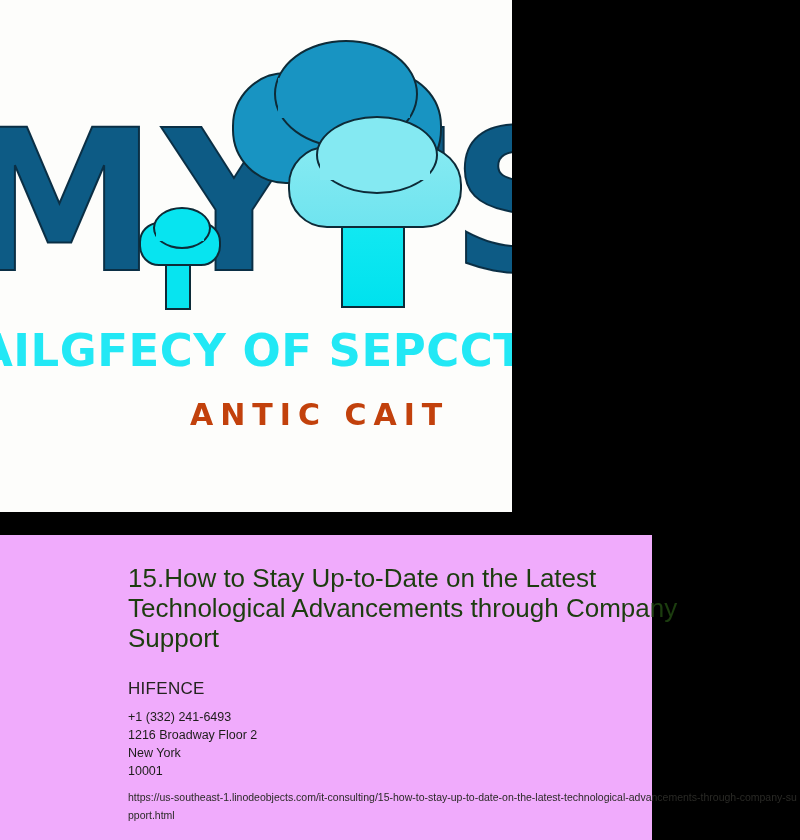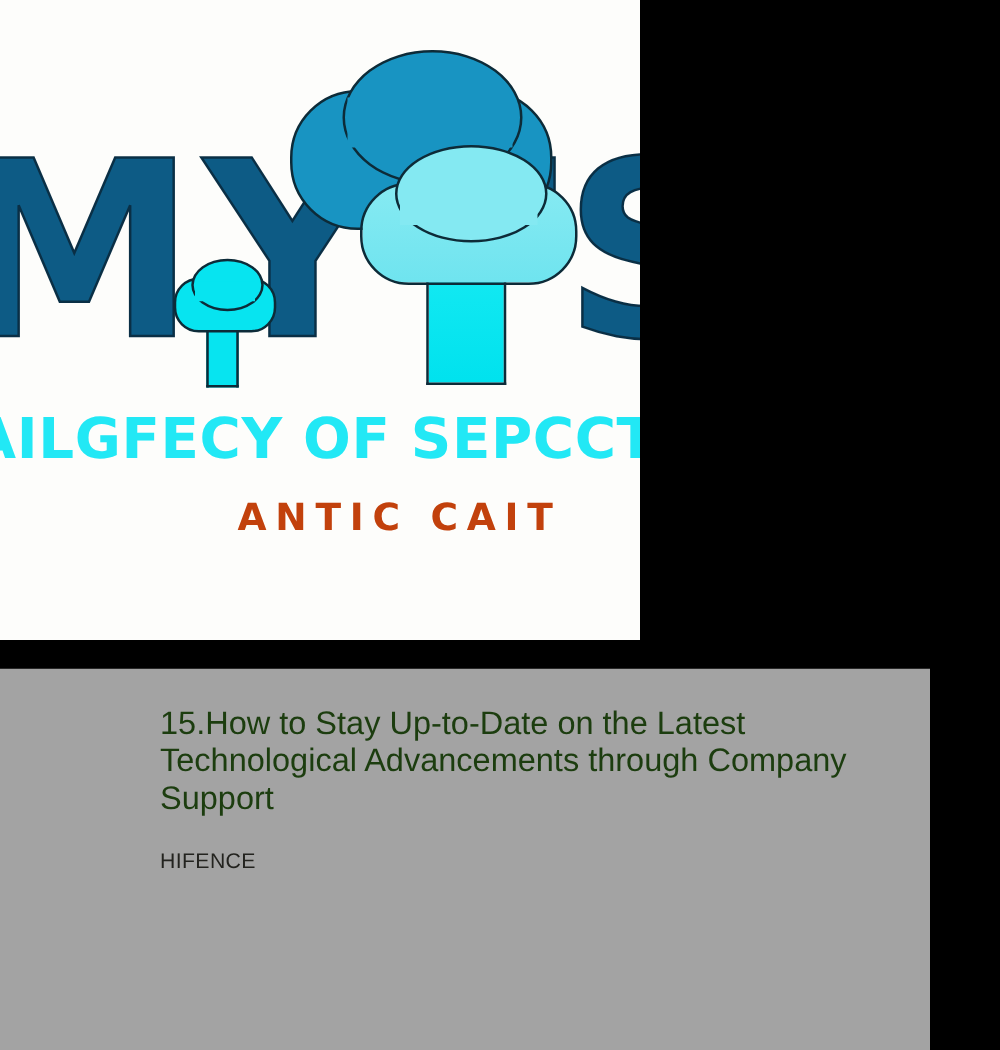--- a/index.html
+++ b/index.html
@@ -164,23 +164,23 @@
     color: #c2410c;
     white-space: nowrap;
     z-index: 3;
   }
 
   
   #content {
     position: absolute;
     left: 0;
     top: 535px;
-    width: 744px;
+    width: 652px;
     height: 305px;
-    background: #a3a3a3;
+    background: #f0abfc;
   }
   #article-title {
     position: absolute;
     left: 128px;
     top: 28px;
     width: 600px;
     font-size: 26px;
     line-height: 30px;
     font-weight: 400;
     color: #1c3d0f;
@@ -254,17 +254,24 @@
 
     </div>
   </div>
 
   <div id="content">
 
     <div id="article-title">15.How to Stay Up-to-Date on the Latest Technological Advancements through Company Support</div>
 
     <div id="brand-name">HIFENCE</div>
 
-
+    <div id="contact-block">
+      <div>+1 (332) 241-6493</div>
+      <div>1216 Broadway Floor 2</div>
+      <div>New York</div>
+      <div>10001</div>
+    </div>
+
+    <div id="source-url">https://us-southeast-1.linodeobjects.com/it-consulting/15-how-to-stay-up-to-date-on-the-latest-technological-advancements-through-company-support.html</div>
 
   </div>
 
 </div>
 
 </body></html>

